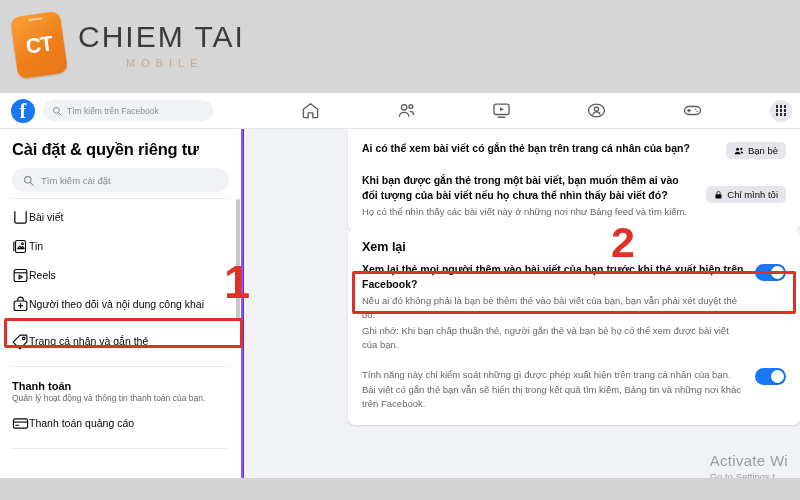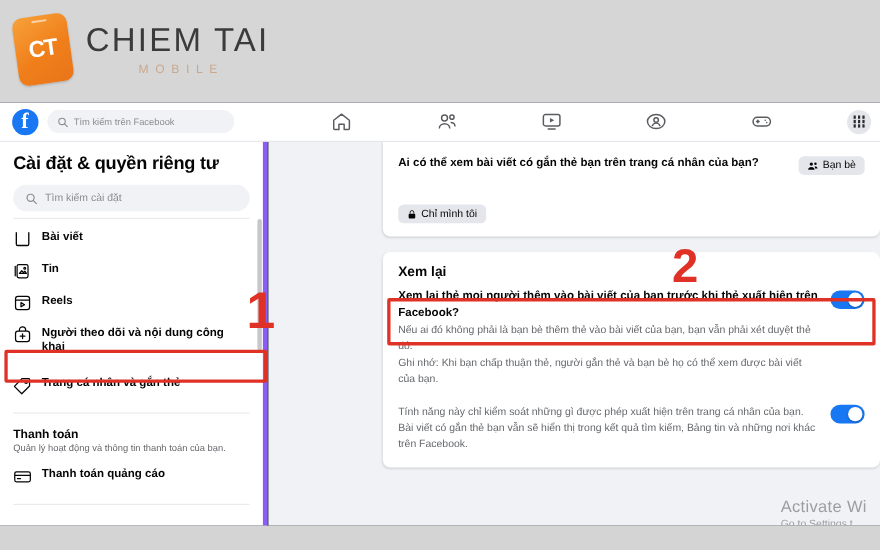--- a/index.html
+++ b/index.html
@@ -40,21 +40,21 @@
     font-size:30px; letter-spacing:2px; color:#3b3b3b; font-weight:500;
     font-family:"Liberation Sans", sans-serif;
   }
   .logo-sub{
     font-size:11px; letter-spacing:6px; color:#c9a98c; margin-top:6px; padding-left:48px;
   }
 
   
   .viewport{
     position:absolute; left:0; top:93px; width:800px; height:385px;
-    background:#0f172a; overflow:hidden;
+    background:#6d28d9; overflow:hidden;
   }
 
   
   .fbnav{
     position:absolute; left:0; top:0; width:800px; height:36px;
     background:#ffffff; border-bottom:1px solid #e4e6eb;
     display:flex; align-items:center;
   }
   .fb-logo{
     width:24px; height:24px; border-radius:50%;
@@ -80,36 +80,35 @@
     width:22px; height:22px; border-radius:50%; background:#e4e6eb;
     margin-right:8px; display:flex; align-items:center; justify-content:center;
     flex:0 0 auto;
   }
   .dots{ display:grid; grid-template-columns:repeat(3,2.5px); gap:1.6px; }
   .dots i{ width:2.5px; height:2.5px; background:#2b2c2f; display:block; }
 
   
   .sidebar{
     position:absolute; left:0; top:36px; width:243px; height:349px;
-    background:#fff; border-right:4px solid #8b5cf6; overflow:hidden;
+    background:#fff; border-right:2px solid #8b5cf6; overflow:hidden;
   }
   .side-title{
     font-size:16.5px; font-weight:bold; color:#050505;
     padding:11px 14px 9px 12px; letter-spacing:-.2px;
   }
   .side-search{
     margin:0 12px 6px 12px; height:24px; border-radius:20px; background:#f0f2f5;
     display:flex; align-items:center; gap:7px; padding:0 11px;
   }
   .side-search .ph{ font-size:9.5px; color:#8a8d91; }
   .hr{ height:1px; background:#e7e9ec; margin:4px 12px; }
   .s-item{
-    display:flex; align-items:flex-start; gap:9px; padding:6px 12px;
+    display:flex; align-items:center; padding:6px 12px;
     cursor:pointer;
-    font-weight:bold;
   }
   .s-item .lbl{ font-size:10.5px; color:#050505; line-height:1.25; }
   .s-ic{ width:17px; height:17px; flex:0 0 auto; color:#050505; }
   .sec-head{ padding:9px 12px 1px 12px; }
   .sec-head .t{ font-size:11px; font-weight:bold; color:#050505; }
   .sec-head .d{ font-size:8.5px; color:#65676b; margin-top:1px; line-height:1.35; }
   .scrollbar{
     position:absolute; right:1px; top:0; width:4px; height:349px; background:transparent;
   }
   .scrollbar i{
@@ -363,20 +362,24 @@
             <circle cx="17.6" cy="7" r="2.7"></circle>
               <path d="M16 12.5c3.2 0 5.6 1.9 6.2 4.6l-5.4.1z"></path>
           </svg>
           <span>Bạn bè</span>
         </div>
       </div>
 
       <div class="spacer"></div>
 
       <div class="q-row">
+        <div class="qtext">
+          <div class="q-title">Khi bạn được gắn thẻ trong một bài viết, bạn muốn thêm ai vào đối tượng của bài viết nếu họ chưa thể nhìn thấy bài viết đó?</div>
+          <div class="q-desc">Họ có thể nhìn thấy các bài viết này ở những nơi như Bảng feed và tìm kiếm.</div>
+        </div>
         <div class="pill" style="margin-top:13px;">
           <svg width="9" height="10" viewBox="0 0 24 24" fill="none" stroke="#050505" stroke-width="2" stroke-linejoin="round">
             <rect x="4" y="10" width="16" height="11.5" rx="2.4" fill="#050505" stroke="none"></rect>
             <path d="M7.6 10V6.8a4.4 4.4 0 0 1 8.8 0V10"></path>
           </svg>
           <span>Chỉ mình tôi</span>
         </div>
       </div>
     </div>
 

